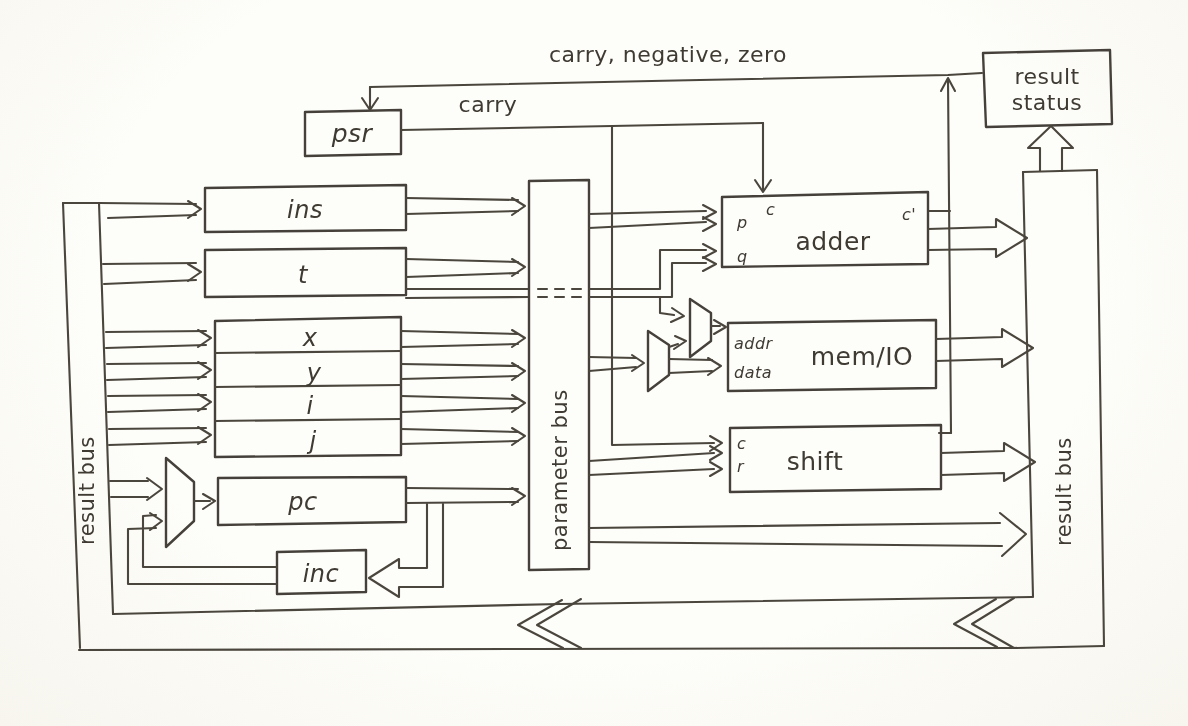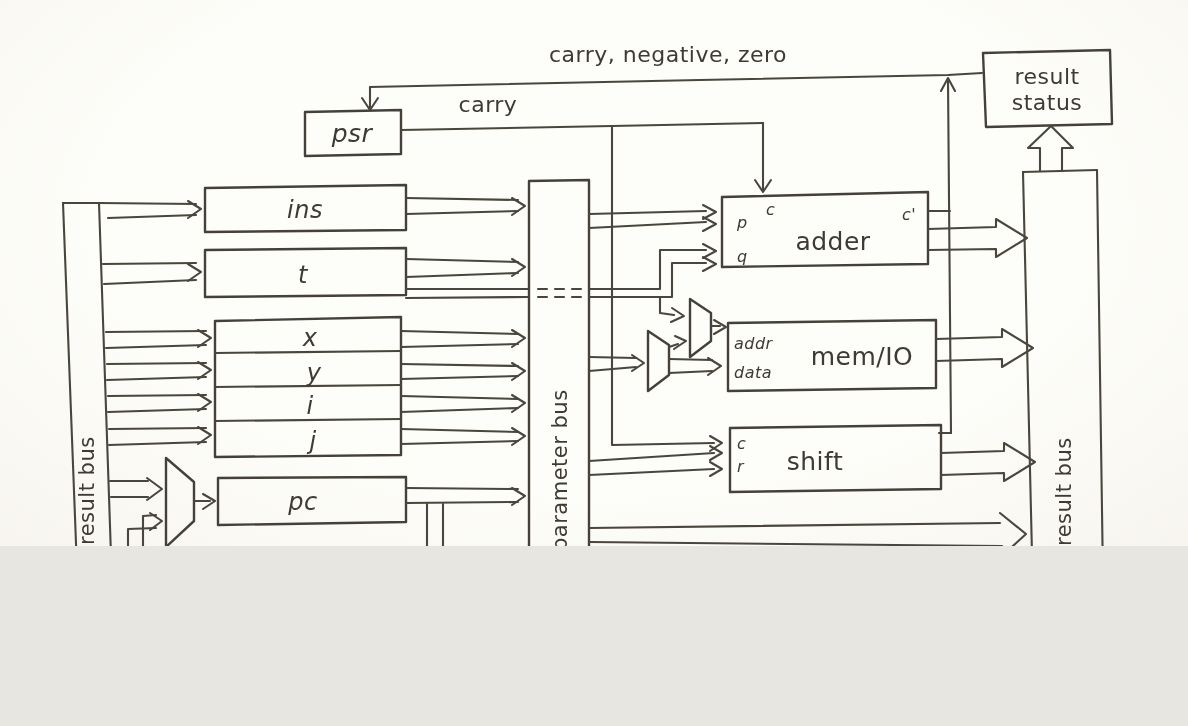--- a/index.html
+++ b/index.html
@@ -1,17 +1,17 @@
 <!DOCTYPE html>
 <html><head>
 <meta charset="utf-8">
 <style>
   html,body{margin:0;padding:0;background:#e8e6e0;}
   .page{
-    position:relative;width:1188px;height:546px;margin:0 auto;
+    position:relative;width:1188px;height:726px;margin:0 auto;
     background:#fcfbf6;
     background-image:radial-gradient(ellipse at 50% 40%, #fdfdf9 60%, #f7f5ee 100%);
     overflow:hidden;
     font-family:"DejaVu Sans",sans-serif;
   }
   svg{position:absolute;left:0;top:0;}
   .ln{fill:none;stroke:#4a463d;stroke-width:2.1;stroke-linecap:round;stroke-linejoin:round;}
   .bx{fill:none;stroke:#45413a;stroke-width:2.4;stroke-linecap:round;stroke-linejoin:round;}
   .dash{fill:none;stroke:#4a463d;stroke-width:2.1;stroke-dasharray:9 8;stroke-linecap:round;}
   text{fill:#3f3b33;font-family:"DejaVu Sans",sans-serif;letter-spacing:0.5px;}

